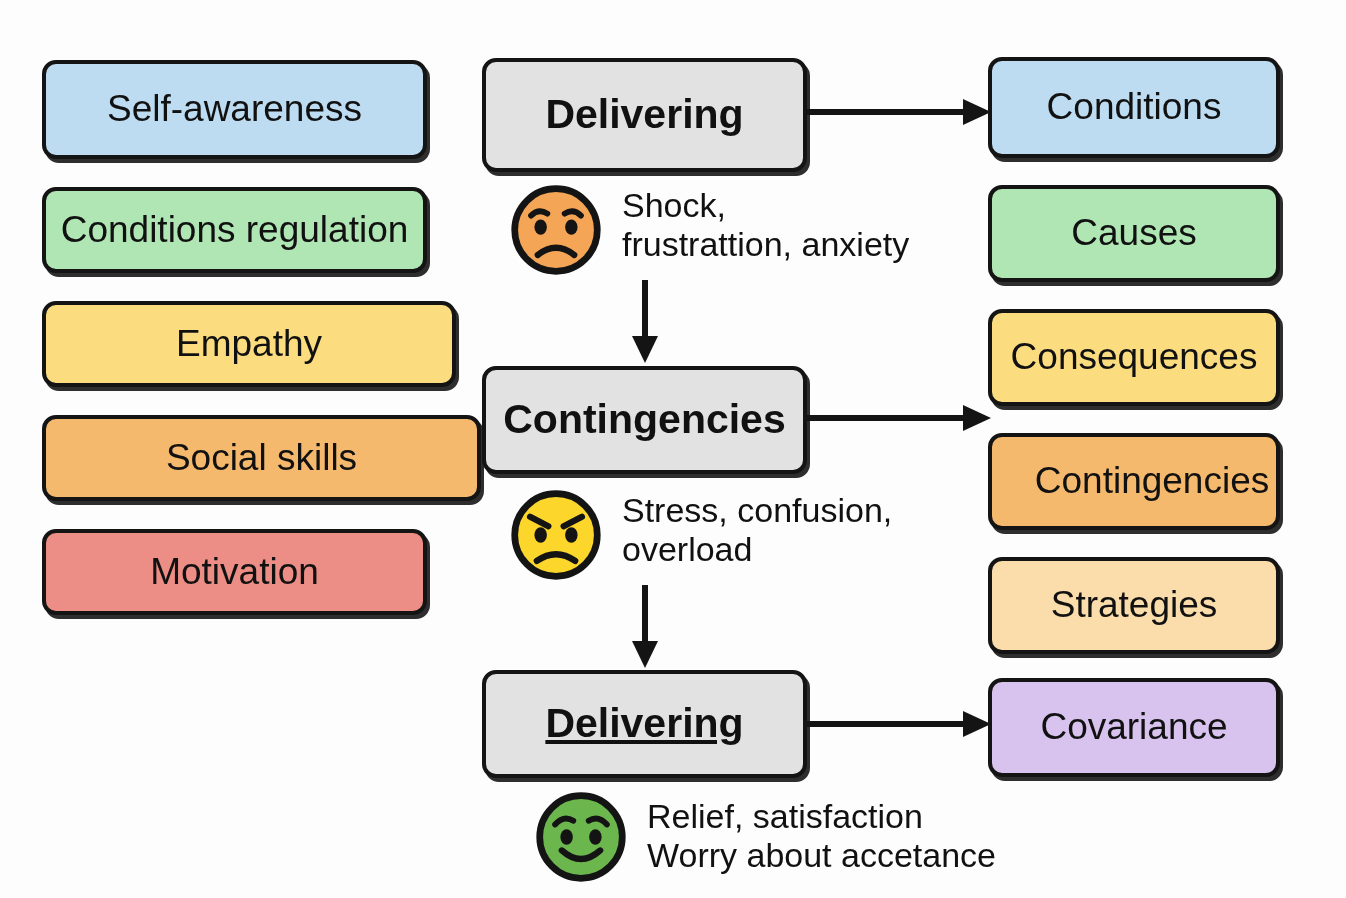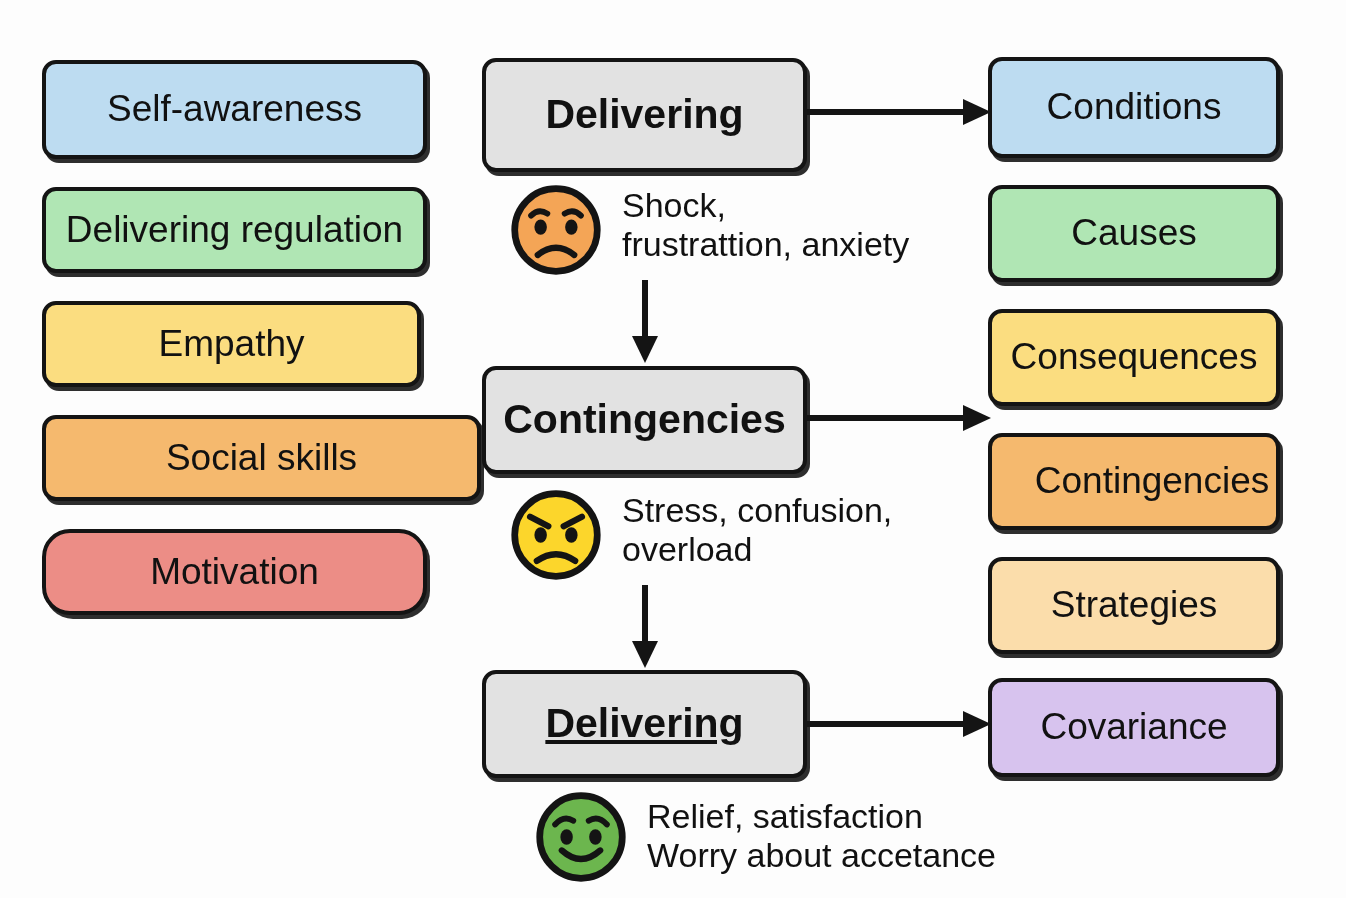--- a/index.html
+++ b/index.html
@@ -33,23 +33,23 @@
     white-space: nowrap;
   }
 
   .box.skill      { font-size: 37px; }
   .box.outcome    { font-size: 37px; }
   .box.stage-box  { font-size: 41px; font-weight: bold; background: #e2e2e2; }
 
   
   #box-self-awareness      { left: 42px;  top: 60px;  width: 385px; height: 99px;  background: #bddcf1; }
   #box-emotional-regulation{ left: 42px;  top: 187px; width: 385px; height: 86px;  background: #b0e6b4; }
-  #box-empathy             { left: 42px;  top: 301px; width: 379px; height: 86px;  background: #fbdd80; }
+  #box-empathy             { left: 42px;  top: 301px; width: 414px; height: 86px;  background: #fbdd80; }
   #box-social-skills       { left: 42px;  top: 415px; width: 439px; height: 86px;  background: #f5b96e; }
-  #box-motivation          { left: 42px;  top: 529px; width: 385px; height: 86px;  background: #ec8d86; border-radius: 28px; }
+  #box-motivation          { left: 42px;  top: 529px; width: 385px; height: 86px;  background: #ec8d86; }
 
   
   #box-receiving    { left: 482px; top: 58px;  width: 325px; height: 114px; }
   #box-implementing { left: 482px; top: 366px; width: 325px; height: 108px; }
   #box-delivering   { left: 482px; top: 670px; width: 325px; height: 108px; text-decoration: underline; }
 
   
   #box-conditions    { left: 988px; top: 57px;  width: 292px; height: 101px; background: #bddcf1; }
   #box-causes        { left: 988px; top: 185px; width: 292px; height: 97px;  background: #b0e6b4; }
   #box-consequences  { left: 988px; top: 309px; width: 292px; height: 97px;  background: #fbdd80; }
@@ -92,21 +92,21 @@
 </style>
 </head>
 <body>
 
 <div id="stage">
 
   <div class="box skill" id="box-self-awareness">
     <span>Self-awareness</span>
   </div>
   <div class="box skill" id="box-emotional-regulation">
-    <span>Delivering regulation</span>
+    <span>Conditions regulation</span>
   </div>
   <div class="box skill" id="box-empathy">
     <span>Empathy</span>
   </div>
   <div class="box skill" id="box-social-skills">
     <span>Social skills</span>
   </div>
   <div class="box skill" id="box-motivation">
     <span>Motivation</span>
   </div>

